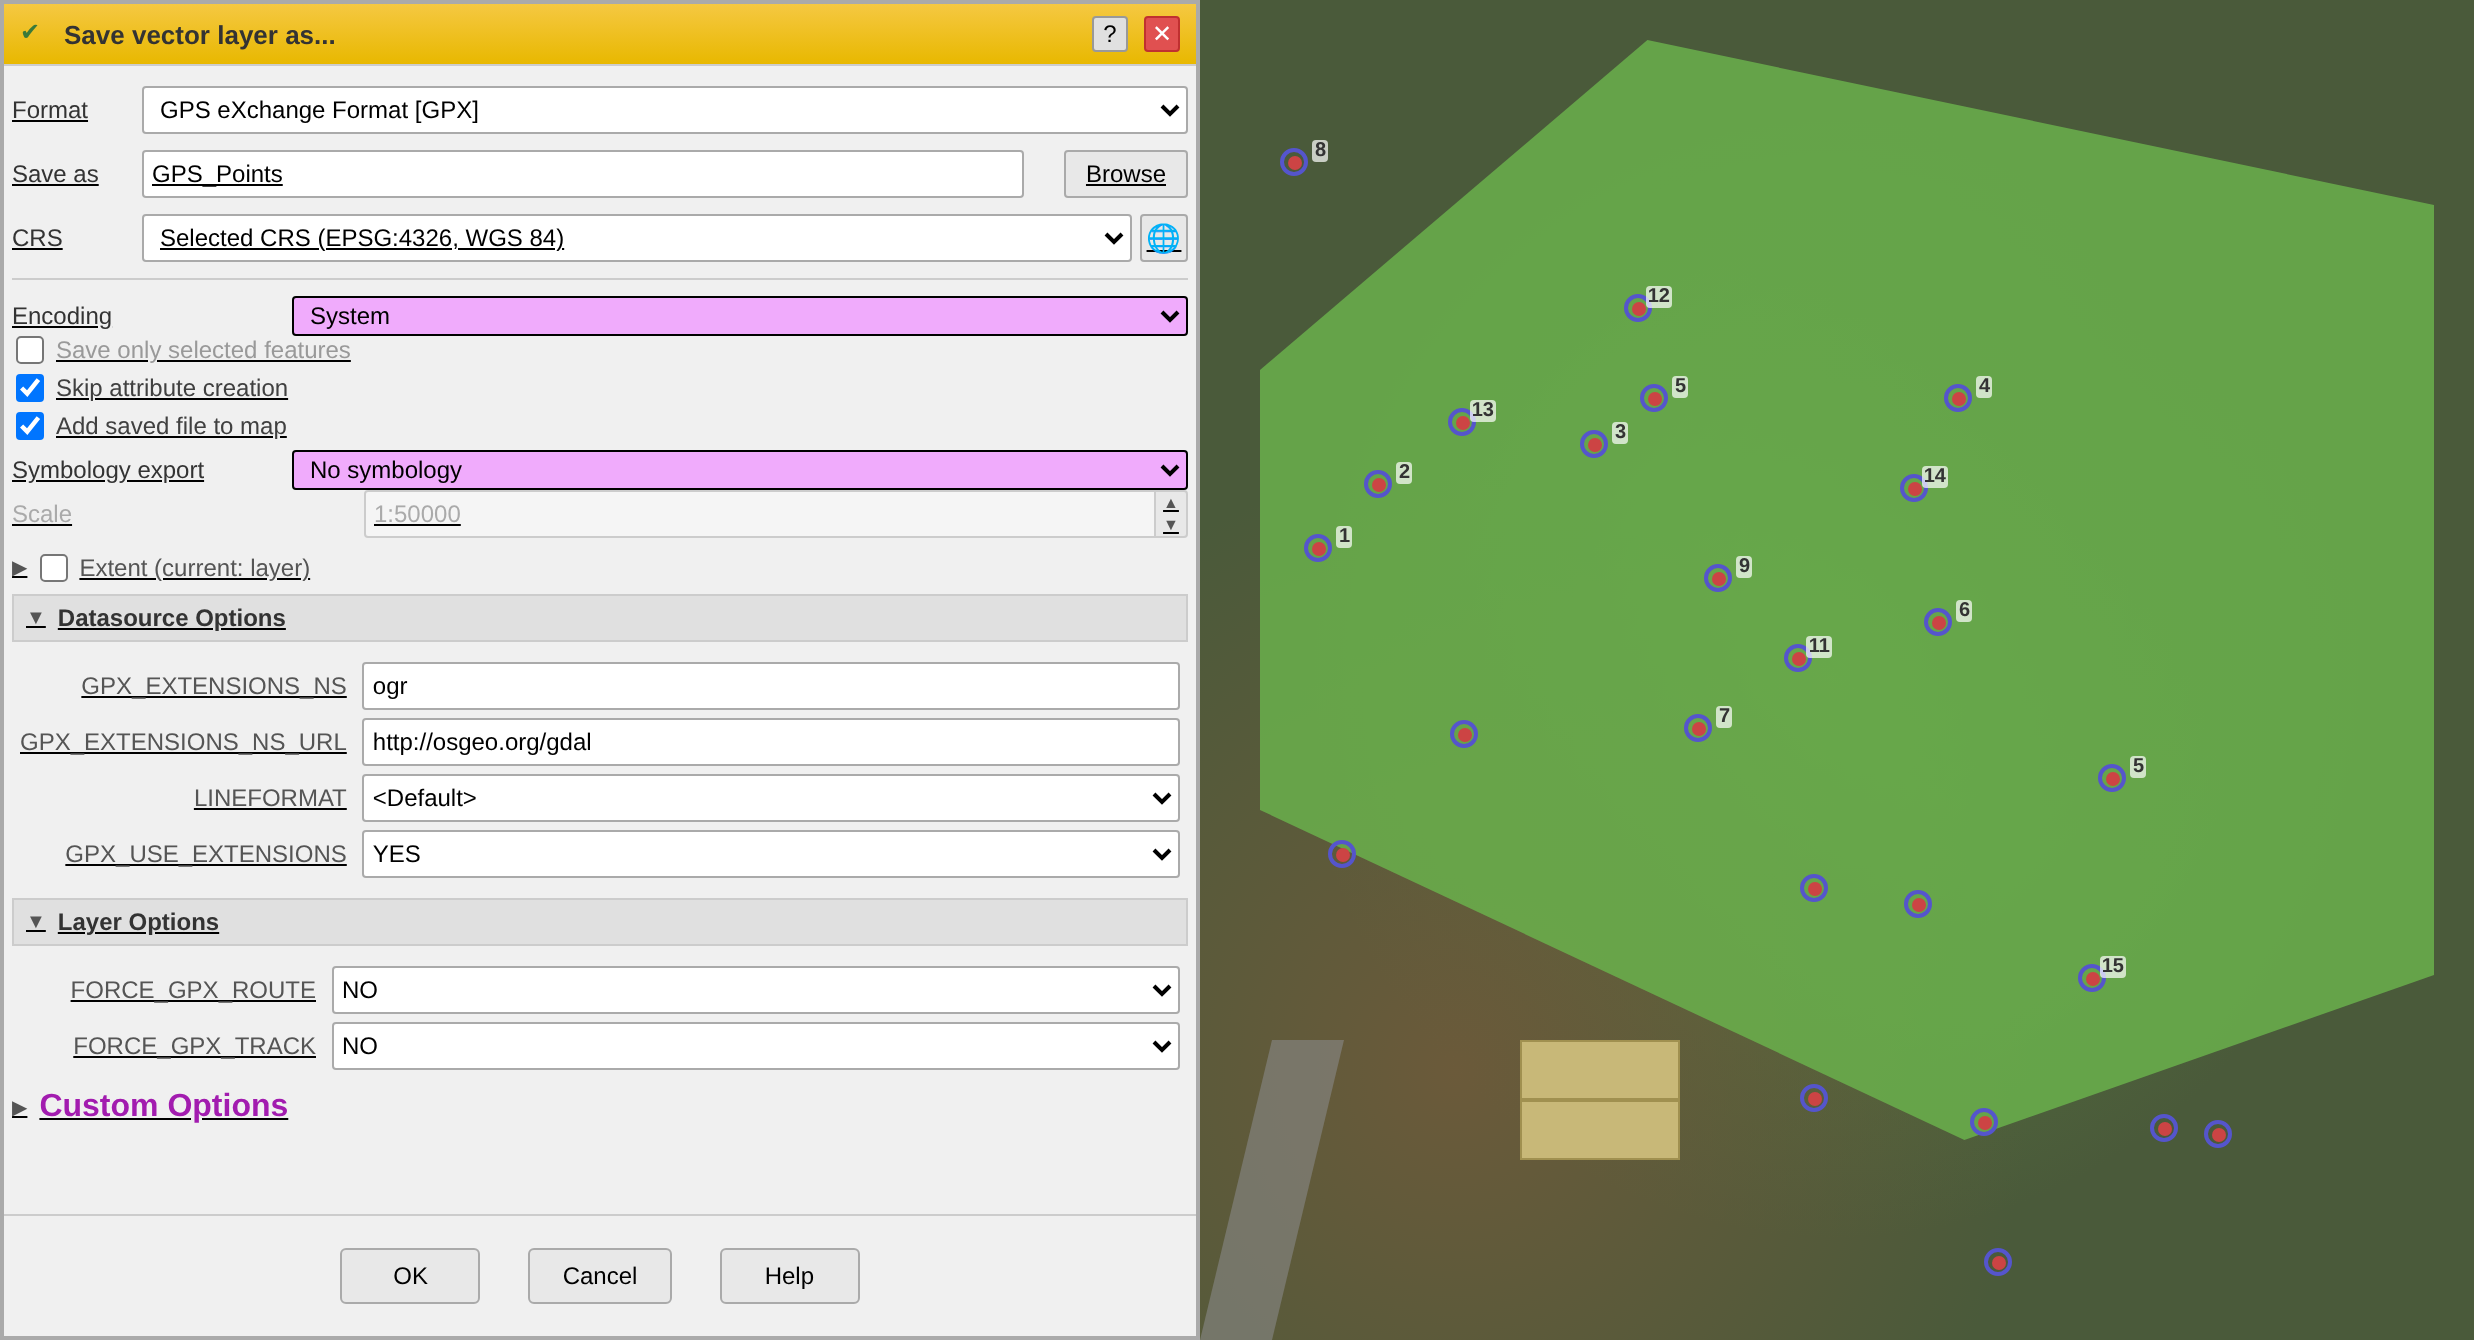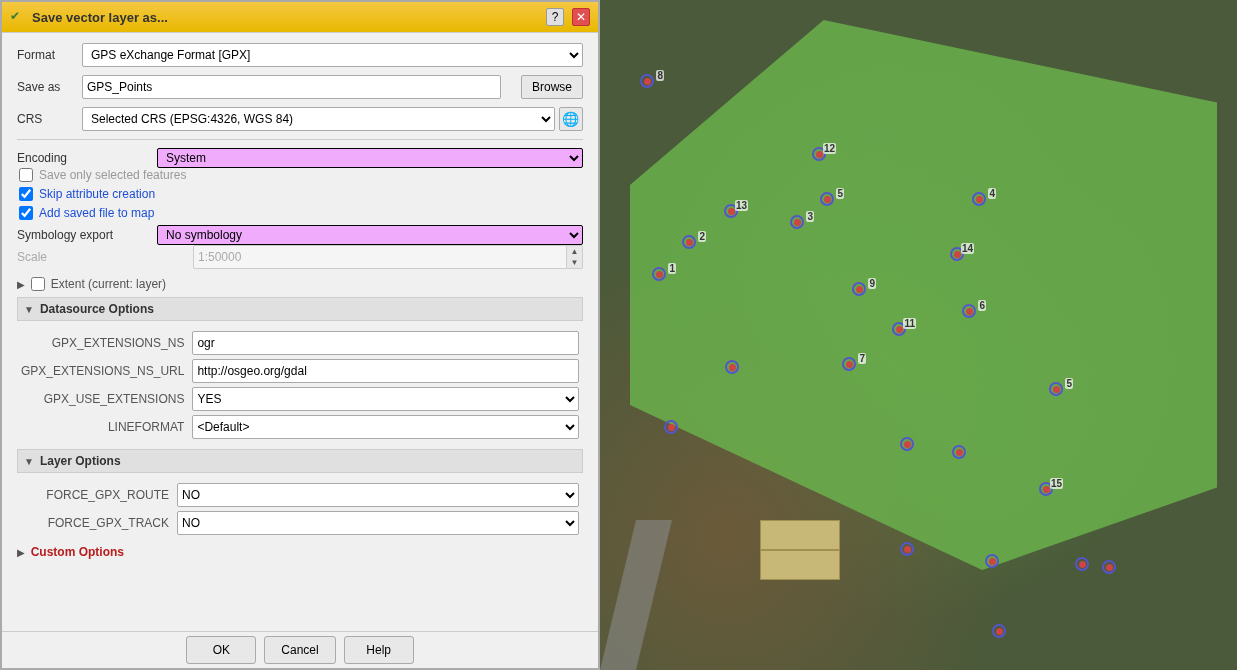--- a/index.html
+++ b/index.html
@@ -64,21 +64,22 @@
 
     .close-btn {
       background: #e05050;
       color: white;
       border-color: #c03030;
     }
 
     .dialog-body {
       flex: 1;
       overflow-y: auto;
-      padding: 10px 15px;
+      padding: 10px 4px;
+      text-decoration: underline;
     }
 
     .form-row {
       display: flex;
       align-items: center;
       margin-bottom: 8px;
     }
 
     .form-label {
       width: 65px;
@@ -154,21 +155,21 @@
       padding-left: 2px;
     }
 
     .checkbox-row input[type="checkbox"] {
       width: 14px;
       height: 14px;
     }
 
     .checkbox-label {
       font-size: 12px;
-      color: #1d4ed8;
+      color: #404040;
     }
 
     .checkbox-label.disabled {
       color: #999;
     }
 
     .select-full {
       width: 100%;
       height: 24px;
       border: 1px solid #aaa;
@@ -250,22 +251,22 @@
       margin-bottom: 6px;
       cursor: pointer;
     }
 
     .collapse-arrow {
       font-size: 10px;
       color: #555;
     }
 
     .collapsible-label {
-      font-size: 12px;
-      color: #b91c1c;
+      font-size: 16px;
+      color: #a21caf;
       font-weight: bold;
     }
 
     .extent-checkbox {
       width: 14px;
       height: 14px;
     }
 
     .extent-text {
       font-size: 12px;
@@ -319,24 +320,24 @@
 
     .datasource-table input.form-control {
       width: 100%;
     }
 
     .datasource-table .select-full {
       width: 100%;
     }
 
     .dialog-footer {
-      padding: 4px 15px;
+      padding: 16px 15px;
       display: flex;
       justify-content: center;
-      gap: 8px;
+      gap: 24px;
       border-top: 1px solid #ccc;
       background: #f0f0f0;
     }
 
     .footer-btn {
       min-width: 70px;
       height: 28px;
       padding: 0 16px;
       font-size: 12px;
       border: 1px solid #aaa;
@@ -596,32 +597,32 @@
             <input type="text" class="form-control" value="ogr" style="">
           </td>
         </tr>
         <tr>
           <td class="key-cell">GPX_EXTENSIONS_NS_URL</td>
           <td class="val-cell">
             <input type="text" class="form-control" value="http://osgeo.org/gdal" style="">
           </td>
         </tr>
         <tr>
+          <td class="key-cell">LINEFORMAT</td>
+          <td class="val-cell">
+            <select class="select-full">
+              <option>&lt;Default&gt;</option>
+            </select>
+          </td>
+        </tr>
+        <tr>
           <td class="key-cell">GPX_USE_EXTENSIONS</td>
           <td class="val-cell">
             <select class="select-full">
               <option>YES</option>
-            </select>
-          </td>
-        </tr>
-        <tr>
-          <td class="key-cell">LINEFORMAT</td>
-          <td class="val-cell">
-            <select class="select-full">
-              <option>&lt;Default&gt;</option>
             </select>
           </td>
         </tr>
       </tbody>
         </table>
     </div>
 
     <div class="content-section">
       <div class="section-header">
         <span class="section-arrow">▼</span>
@@ -733,21 +734,21 @@
     <div class="map-point" style="left:210px;top:145px;">
       <div class="point-outer"></div>
       <div class="point-inner"></div>
       <span class="point-label">12</span>
     </div>
     <div class="map-point" style="left:122px;top:202px;">
       <div class="point-outer"></div>
       <div class="point-inner"></div>
       <span class="point-label">13</span>
     </div>
-    <div class="map-point" style="left:348px;top:245px;">
+    <div class="map-point" style="left:348px;top:235px;">
       <div class="point-outer"></div>
       <div class="point-inner"></div>
       <span class="point-label">14</span>
     </div>
     <div class="map-point" style="left:437px;top:480px;">
       <div class="point-outer"></div>
       <div class="point-inner"></div>
       <span class="point-label">15</span>
     </div>
     <div class="map-point" style="left:123px;top:358px;">

